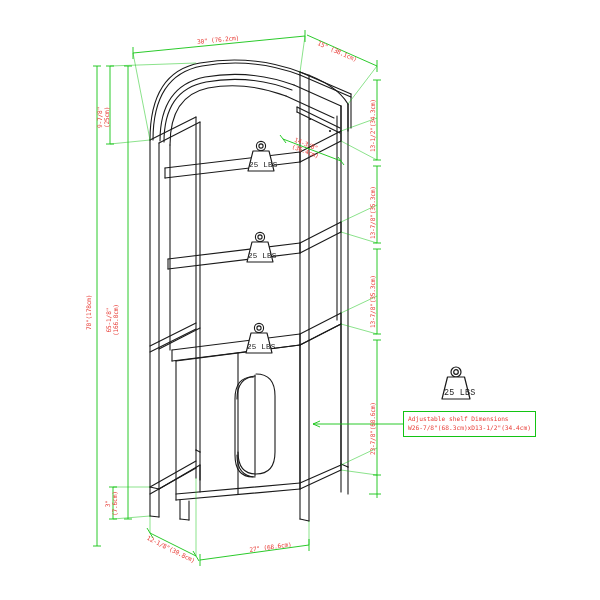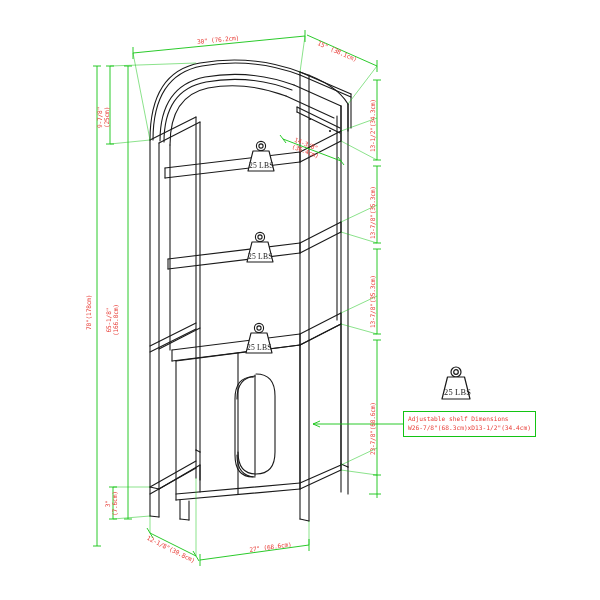--- a/index.html
+++ b/index.html
@@ -26,21 +26,21 @@
     padding:3px 4px 3px 4px;
     color:#e8403a;
     font-family:"DejaVu Sans Mono",monospace;
     font-size:6.2px;
     line-height:1.45;
     white-space:nowrap;
   }
   .wlabel{
     position:absolute;
     color:#1a1a1a;
-    font-family:Liberation Serif, serif;
+    font-family:Liberation Mono, monospace;
     font-size:7.6px;
     letter-spacing:0.2px;
     white-space:nowrap;
   }
   .wlabel-big{font-size:8.4px;}
 </style>
 </head>
 <body>
 
 <div id="stage">

